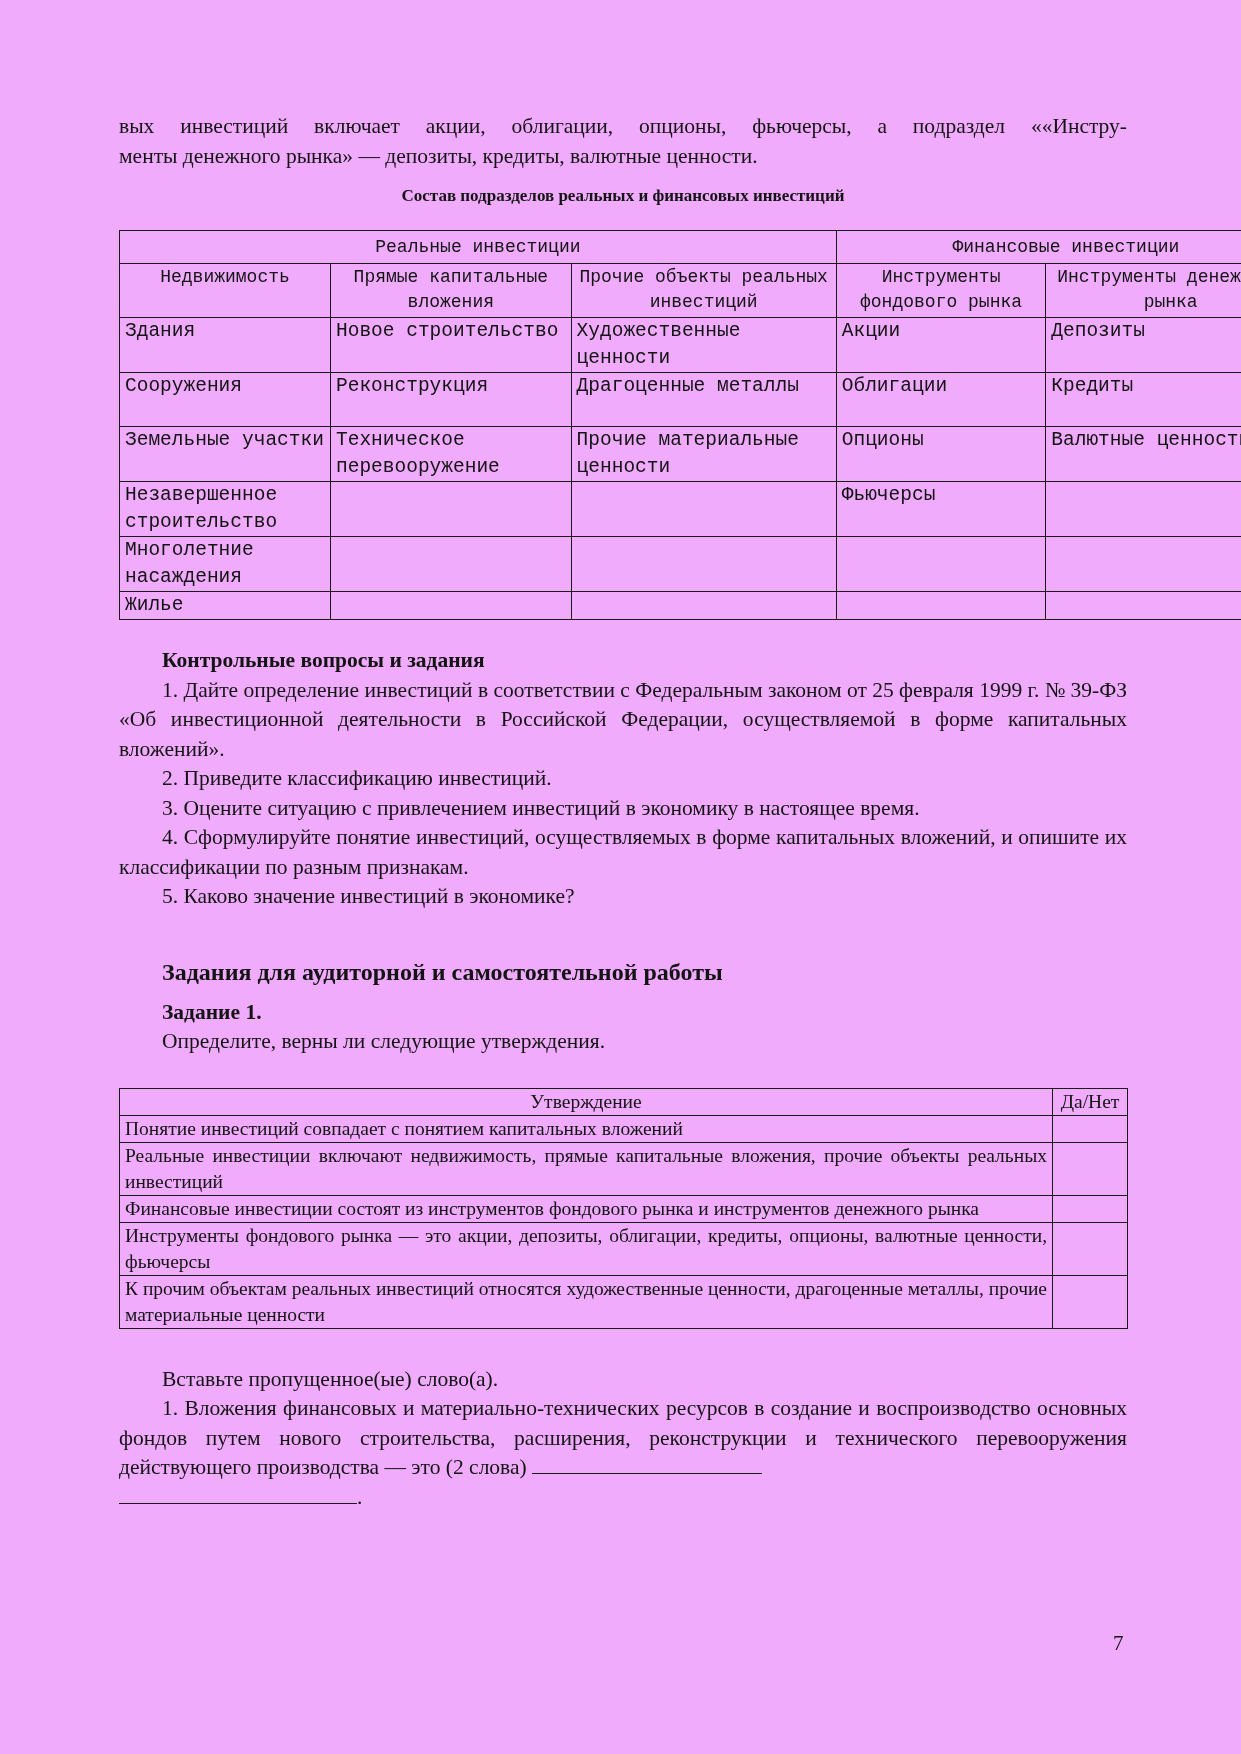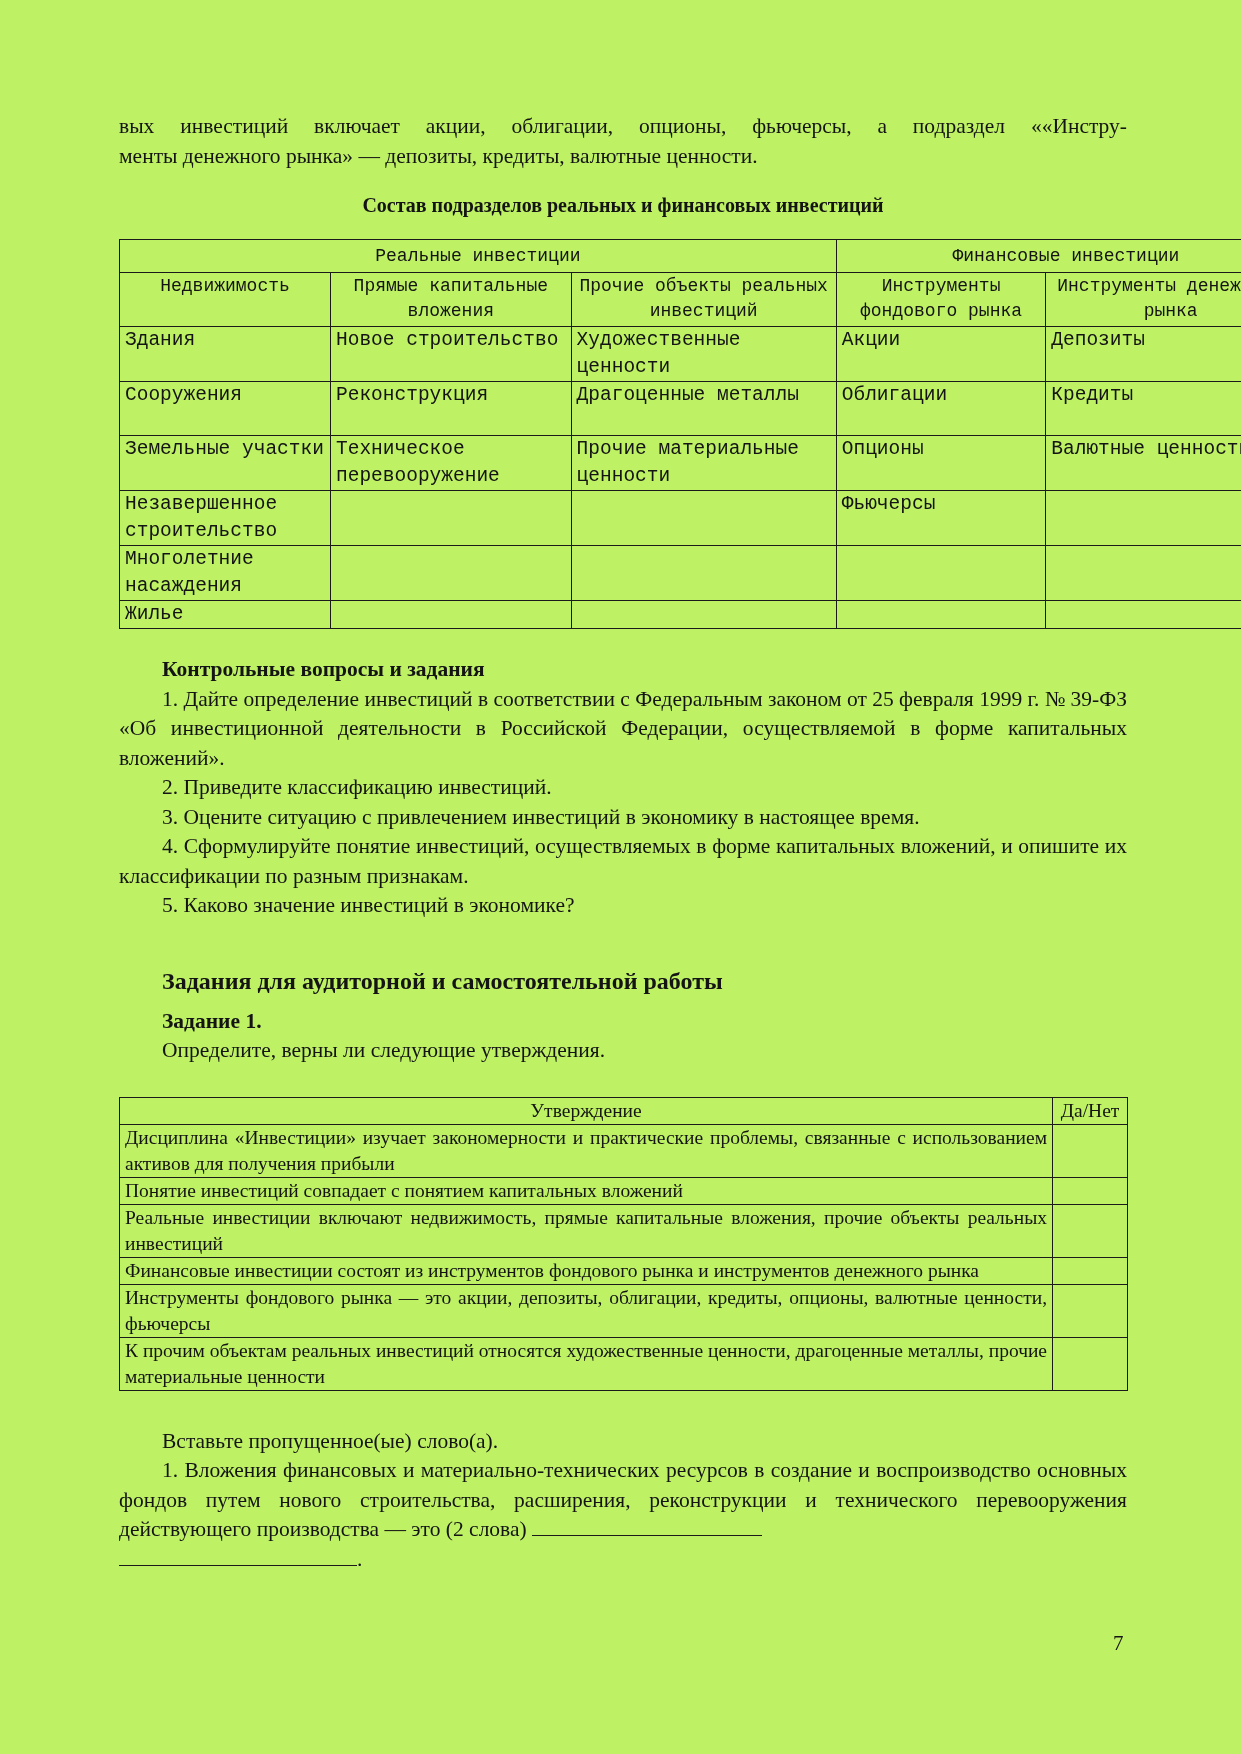--- a/index.html
+++ b/index.html
@@ -7,21 +7,21 @@
       width: 1241px;
       height: 1754px;
       background: #ffffff;
       color: #141414;
       font-family: "Liberation Serif", serif;
     }
     .page {
       position: relative;
       width: 1241px;
       height: 1754px;
-      background: #bef264;
+      background: #f0abfc;
     }
     .content {
       position: absolute;
       left: 119px;
       top: 112px;
       width: 1008px;
     }
     .para {
       font-size: 21.5px;
       line-height: 29.5px;
@@ -30,24 +30,24 @@
       letter-spacing: 0;
     }
     .para.noindent { text-indent: 0; }
     .intro {
       font-size: 21.5px;
       line-height: 29.5px;
       text-align: justify;
       text-align-last: left;
     }
     .table-title {
-      margin-top: 20px;
+      margin-top: 11px;
       text-align: center;
       font-weight: bold;
-      font-size: 20px;
+      font-size: 17px;
       line-height: 28px;
     }
     table.inv {
       margin-top: 20px;
       border-collapse: collapse;
       width: 1177px;
       font-size: 19.5px;
       line-height: 27px;
       font-family: Liberation Mono, monospace;
     }
@@ -208,24 +208,20 @@
     <div class="task-heading">Задание 1.</div>
     <p class="para">Определите, верны ли следующие утверждения.</p>
 
     <table class="stmt">
       <tbody>
           <tr>
         <th>Утверждение</th>
         <th>Да/Нет</th>
       </tr>
       <tr>
-        <td class="text">Дисциплина «Инвестиции» изучает закономерности и практические проблемы, связанные с использованием активов для получения прибыли</td>
-        <td class="answer"></td>
-      </tr>
-      <tr>
         <td class="text">Понятие инвестиций совпадает с понятием капитальных вложений</td>
         <td class="answer"></td>
       </tr>
       <tr>
         <td class="text">Реальные инвестиции включают недвижимость, прямые капитальные вложения, прочие объекты реальных инвестиций</td>
         <td class="answer"></td>
       </tr>
       <tr>
         <td class="text">Финансовые инвестиции состоят из инструментов фондового рынка и инструментов денежного рынка</td>
         <td class="answer"></td>

